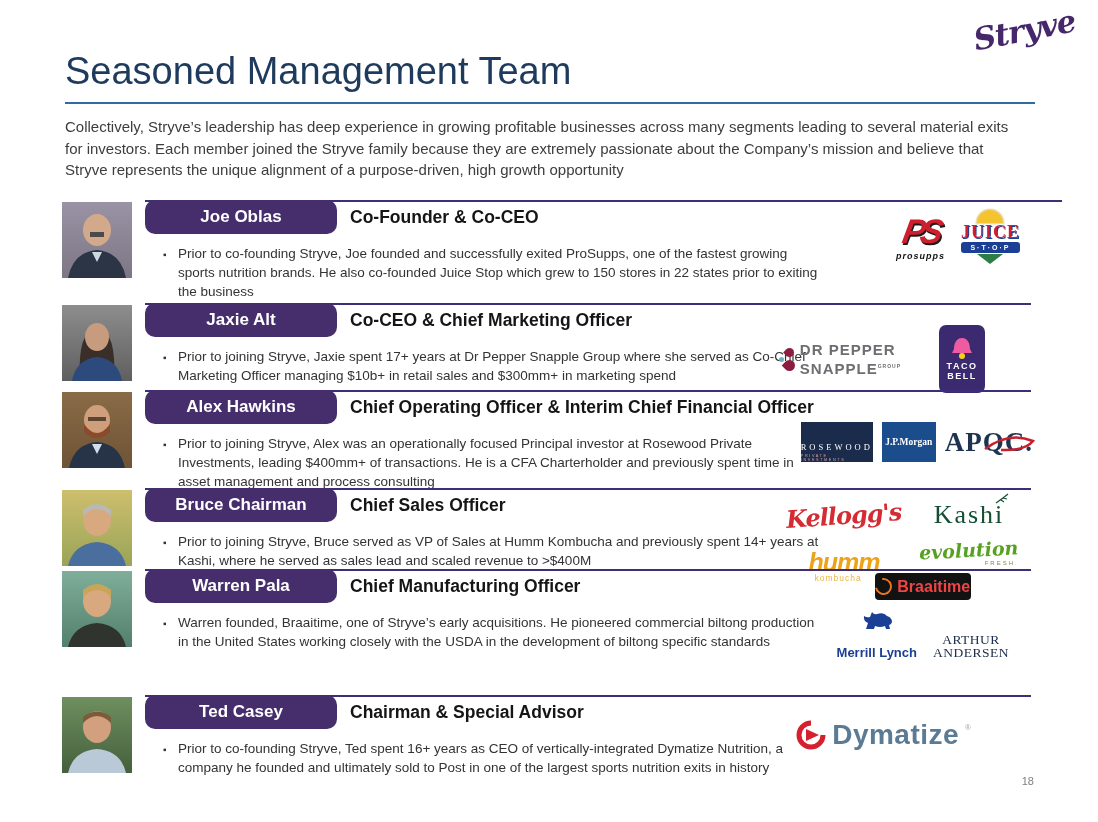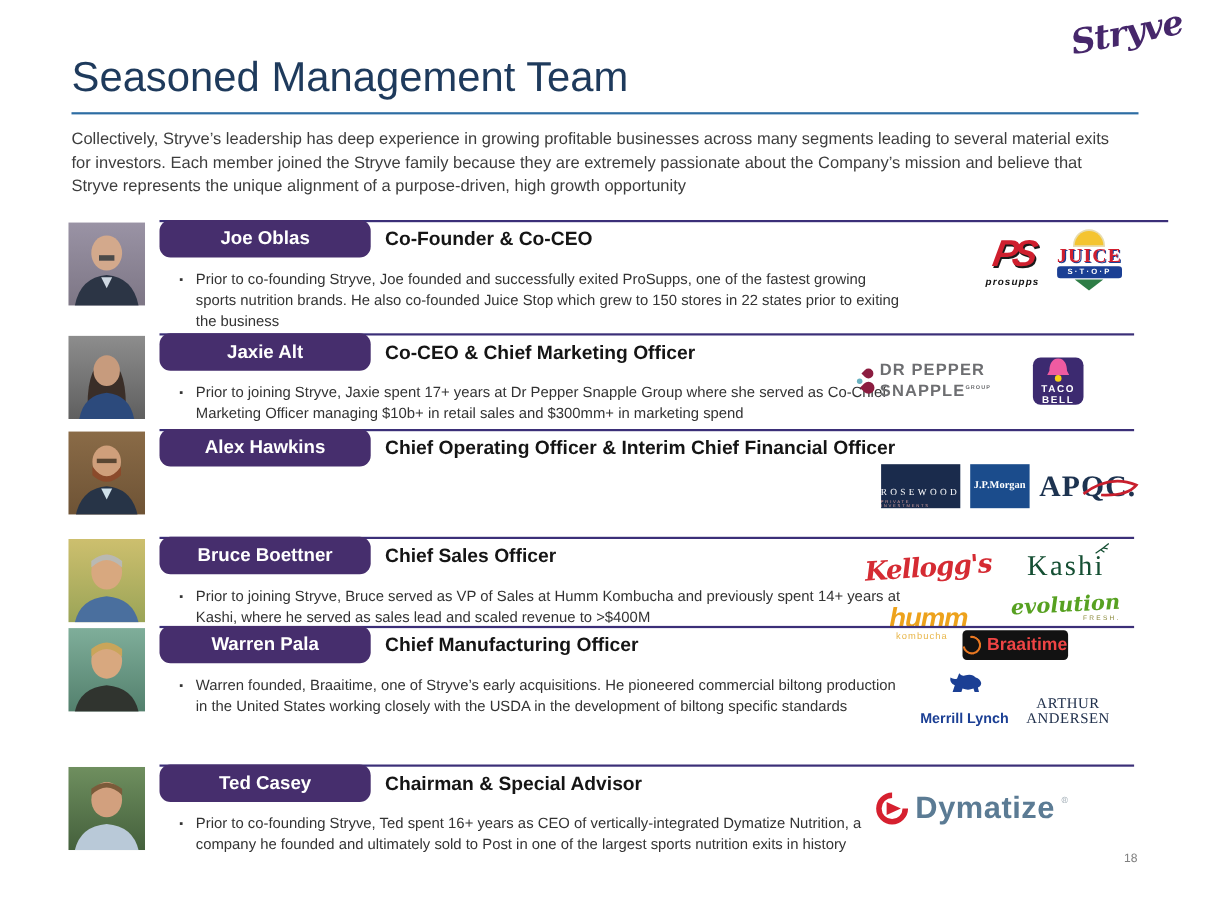--- a/index.html
+++ b/index.html
@@ -66,21 +66,21 @@
           border-top:10px solid #2e7d46;margin-top:1px;}
 
   .dps{flex-direction:row;gap:5px;align-items:center;}
   .dps-drops{display:flex;flex-direction:column;gap:3px;align-items:center;position:relative;}
   .drop{width:11px;height:11px;background:#8c1d40;border-radius:0 50% 50% 50%;transform:rotate(-45deg);}
   .drop.small{width:9px;height:9px;}
   .dps-dot{position:absolute;left:-5px;top:9px;width:5px;height:5px;border-radius:50%;background:#6ab2c1;}
   .dps-text{color:#6d6e71;font-weight:bold;font-size:15px;letter-spacing:1px;line-height:16px;}
   .dps-suffix{font-size:5px;letter-spacing:1px;vertical-align:super;}
 
-  .tacobell{width:46px;height:43px;background:#3c2a70;border-radius:7px;justify-content:center;gap:1px;}
+  .tacobell{width:46px;height:68px;background:#3c2a70;border-radius:7px;justify-content:center;gap:1px;}
   .tb-text{color:#fff;font-weight:bold;font-size:9px;line-height:9px;letter-spacing:1.5px;}
 
   .rosewood{width:72px;height:40px;background:#1a2b4c;justify-content:flex-end;}
   .rw-1{color:#fff;font-size:8.5px;letter-spacing:3px;font-family:"Liberation Serif",serif;}
   .rw-2{color:#d8a0a0;font-size:3.8px;letter-spacing:1.6px;margin-top:2px;}
 
   .jpm{width:54px;height:40px;background:#1b4c8c;justify-content:center;}
   .jpm-text{color:#fff;font-size:9.5px;font-family:"Liberation Serif",serif;font-weight:bold;}
 
   .apqc{position:relative;flex-direction:row;}
@@ -221,20 +221,21 @@
         <ellipse cx="35" cy="28" rx="13" ry="15" fill="#cf9f7b"></ellipse>
         <path d="M22 32 Q35 50 48 32 L48 40 Q35 52 22 40 Z" fill="#8b4a2b"></path>
         <rect x="26" y="25" width="18" height="4" fill="#5a4632"></rect>
         <path d="M7 76 Q12 52 35 50 Q58 52 63 76 Z" fill="#273447"></path>
         <path d="M30 52 L35 62 L40 52 Z" fill="#cfe0ea"></path>
         </svg>
     </div>
     <div class="rule"></div>
     <div class="badge">Alex Hawkins</div>
     <div class="role">Chief Operating Officer &amp; Interim Chief Financial Officer</div>
+    <div class="bio">Prior to joining Stryve, Alex was an operationally focused Principal investor at Rosewood Private Investments, leading $400mm+ of transactions. He is a CFA Charterholder and previously spent time in asset management and process consulting</div>
     <div class="logos">
       <div class="logo rosewood">
         <span class="rw-1">ROSEWOOD</span>
         <span class="rw-2">PRIVATE INVESTMENTS</span>
       </div>
       <div class="logo jpm">
         <span class="jpm-text">J.P.Morgan</span>
       </div>
       <div class="logo apqc">
         <span class="apqc-text">APQC.</span>
@@ -254,21 +255,21 @@
               <stop offset="1" stop-color="#9aa457"></stop>
             </linearGradient>
           </defs>
         <rect width="70" height="76" fill="url(#bg4)"></rect>
         <ellipse cx="35" cy="30" rx="14" ry="16" fill="#d8a87f"></ellipse>
         <path d="M21 26 Q35 12 49 26 L49 20 Q35 8 21 20 Z" fill="#b9b9b3"></path>
         <path d="M6 76 Q11 54 35 52 Q59 54 64 76 Z" fill="#4a6f9e"></path>
         </svg>
     </div>
     <div class="rule"></div>
-    <div class="badge">Bruce Boettner</div>
+    <div class="badge">Bruce Chairman</div>
     <div class="role">Chief Sales Officer</div>
     <div class="bio">Prior to joining Stryve, Bruce served as VP of Sales at Humm Kombucha and previously spent 14+ years at Kashi, where he served as sales lead and scaled revenue to &gt;$400M</div>
     <div class="logos">
       <div class="logo-grid">
         <span class="kelloggs">Kellogg's</span>
         <span class="kashi">
           <span>Kashi</span>
           <svg class="kashi-sprig" width="16" height="12">
             <path d="M2 11 Q8 7 14 2 M9 6 L13 7 M7 8 L10 10" stroke="#154f33" stroke-width="1.2" fill="none"></path>
             </svg>

